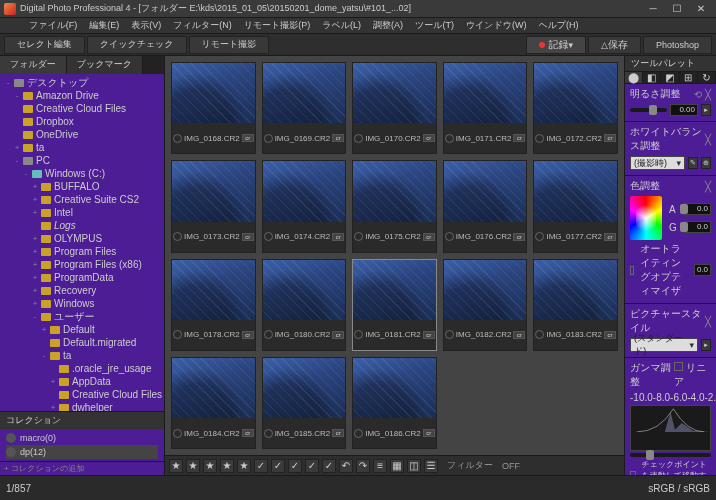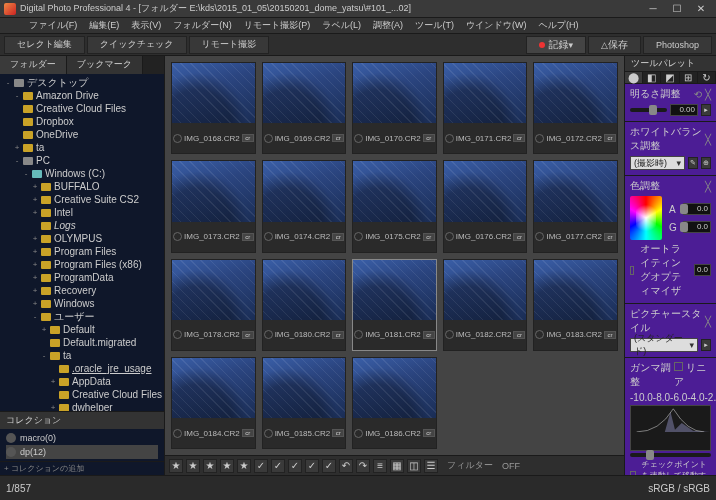--- a/index.html
+++ b/index.html
@@ -11,21 +11,21 @@
 .winbtn{width:22px;height:14px;display:flex;align-items:center;justify-content:center;cursor:pointer}
 .menubar{height:16px;background:#333;display:flex;align-items:center;padding:0 24px;gap:2px;border-bottom:1px solid #1a1a1a}
 .menuitem{padding:0 5px;font-size:9px;cursor:pointer}
 .toolbar{height:22px;background:#2e2e2e;display:flex;align-items:center;padding:0 4px;gap:2px;border-bottom:1px solid #1a1a1a}
 .tbtn{height:18px;padding:0 12px;background:#383838;border:1px solid #222;display:flex;align-items:center;justify-content:center;font-size:9px;cursor:pointer}
 .tbtn.wide{min-width:78px}
 .tbtn.rec{background:#444}
 .tbtn.rec::before{content:"";width:6px;height:6px;border-radius:50%;background:#e33;margin-right:4px}
 .spacer{flex:1}
 .main{flex:1;display:flex;overflow:hidden}
-.left{width:170px;background:#0f172a;border-right:1px solid #1a1a1a;display:flex;flex-direction:column}
+.left{width:170px;background:#4c1d95;border-right:1px solid #1a1a1a;display:flex;flex-direction:column}
 .tabs{height:18px;display:flex;background:#222}
 .tab{padding:2px 10px;font-size:9px;background:#333;border-right:1px solid #1a1a1a;cursor:pointer}
 .tab.active{background:#3a3a3a}
 .tree{flex:1;overflow:auto;padding:2px;font-size:9px}
 .tnode{display:flex;align-items:center;height:13px;padding-left:2px;cursor:pointer;white-space:nowrap}
 .toggle{width:8px;height:8px;display:inline-flex;align-items:center;justify-content:center;margin-right:2px;font-size:8px;color:#888}
 .ficon{width:10px;height:8px;background:#c9a227;margin-right:3px;border-radius:1px}
 .ficon.drv{background:#6bb}
 .ficon.pc{background:#888}
 .coll-head{height:18px;background:#333;padding:2px 6px;font-size:9px;border-top:1px solid #1a1a1a}
@@ -82,21 +82,21 @@
     <div class="winbtn">─</div>
     <div class="winbtn">☐</div>
     <div class="winbtn">✕</div>
   </div>
 </div>
 
 <div class="menubar" id="menubar">
     <div class="menuitem">ファイル(F)</div>
     <div class="menuitem">編集(E)</div>
     <div class="menuitem">表示(V)</div>
-    <div class="menuitem">フォルダー(N)</div>
+    <div class="menuitem">フィルター(N)</div>
     <div class="menuitem">リモート撮影(P)</div>
     <div class="menuitem">ラベル(L)</div>
     <div class="menuitem">調整(A)</div>
     <div class="menuitem">ツール(T)</div>
     <div class="menuitem">ウインドウ(W)</div>
     <div class="menuitem">ヘルプ(H)</div>
   </div>
 
 <div class="toolbar">
   <div class="tbtn wide">セレクト編集</div>
@@ -218,21 +218,21 @@
         <div class="tnode" style="padding-left: 38px;">
           <span class="toggle"></span>
           <span class="ficon f"></span>
           <span>Default.migrated</span>
         </div>
         <div class="tnode" style="padding-left: 38px;">
           <span class="toggle">-</span>
           <span class="ficon f"></span>
           <span>ta</span>
         </div>
-        <div class="tnode" style="padding-left: 47px; text-decoration: underline;">
+        <div class="tnode" style="padding-left: 47px;">
           <span class="toggle"></span>
           <span class="ficon f"></span>
           <span>.oracle_jre_usage</span>
         </div>
         <div class="tnode" style="padding-left: 47px;">
           <span class="toggle">+</span>
           <span class="ficon f"></span>
           <span>AppData</span>
         </div>
         <div class="tnode" style="padding-left: 47px;">

